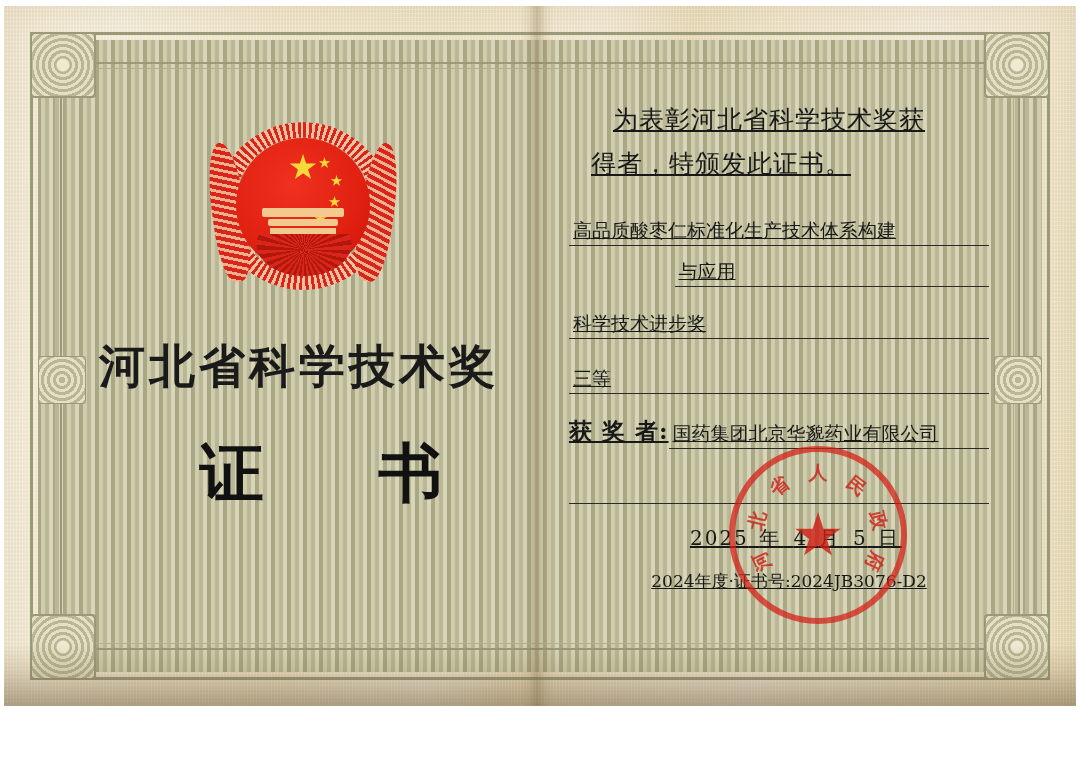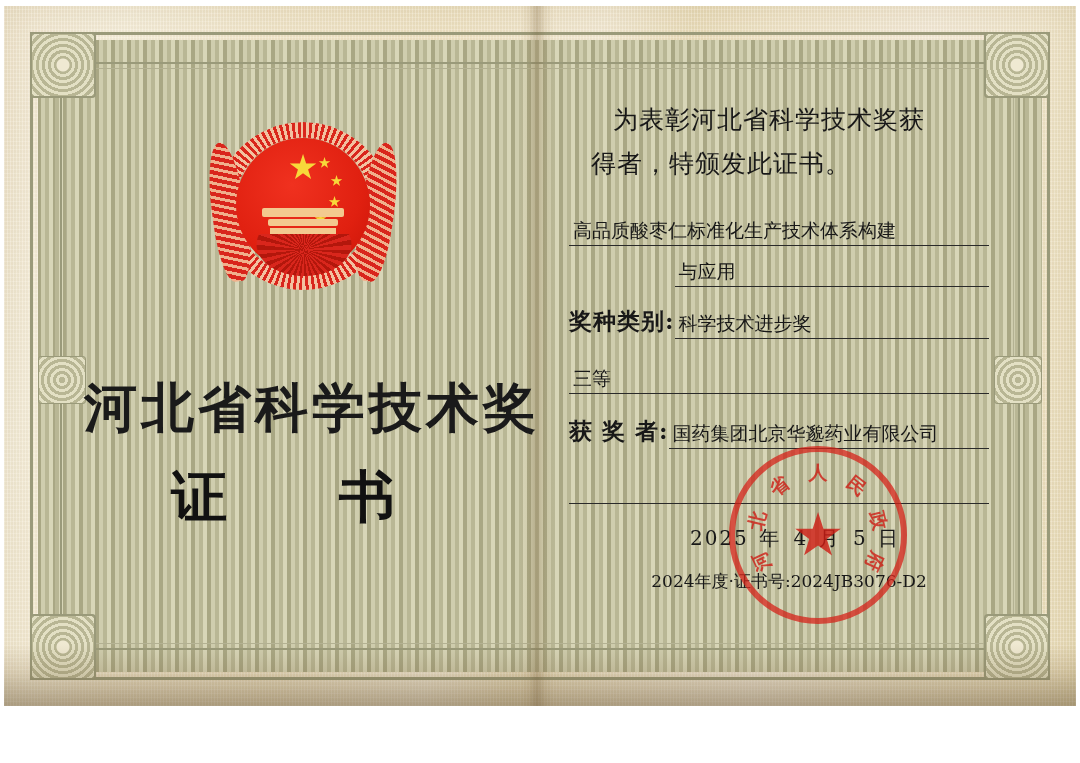--- a/index.html
+++ b/index.html
@@ -284,49 +284,49 @@
   .emblem .ears-r { right: 2px; transform: rotate(8deg); }
 
   .title-main {
     position: absolute;
     left: 0;
     top: 250px;
     width: 430px;
     text-align: center;
     font-family: "DejaVu Serif", "Liberation Serif", serif;
     font-weight: 700;
-    font-size: 53px;
+    font-size: 46px;
     letter-spacing: 4px;
     color: #1a1a1a;
     white-space: nowrap;
-    margin-top: 37px;
   }
   .title-sub {
     position: absolute;
     left: 0;
-    top: 374px;
-    width: 398px;
+    top: 344px;
+    width: 474px;
     text-align: center;
     font-family: "DejaVu Serif", "Liberation Serif", serif;
     font-weight: 700;
-    font-size: 56px;
+    font-size: 64px;
     letter-spacing: 46px;
     text-indent: 46px;
     color: #111111;
     white-space: nowrap;
   }
 
   
   .right-panel {
     position: absolute;
     left: 565px;
     top: 92px;
     width: 420px;
     height: 540px;
     color: #181818;
+    text-decoration: underline;
   }
 
   .citation {
     font-family: "DejaVu Serif", "Liberation Serif", serif;
     font-size: 25px;
     line-height: 1.75;
     letter-spacing: 1px;
   }
   .citation .l1 { text-indent: 44px; }
   .citation .l2 { text-indent: 22px; }
@@ -488,21 +488,20 @@
 
         <div class="field-row">
           <div class="field-value">高品质酸枣仁标准化生产技术体系构建</div>
         </div>
         <div class="field-row cont">
           <div class="field-label">项目名称:</div>
           <div class="field-value">与应用</div>
         </div>
 
         <div class="field-row">
-          <div class="field-label">奖种类别:</div>
           <div class="field-value">科学技术进步奖</div>
         </div>
 
         <div class="field-row">
           <div class="field-value">三等</div>
         </div>
 
         <div class="field-row">
           <div class="field-label">获 奖 者:</div>
           <div class="field-value">国药集团北京华邈药业有限公司</div>

